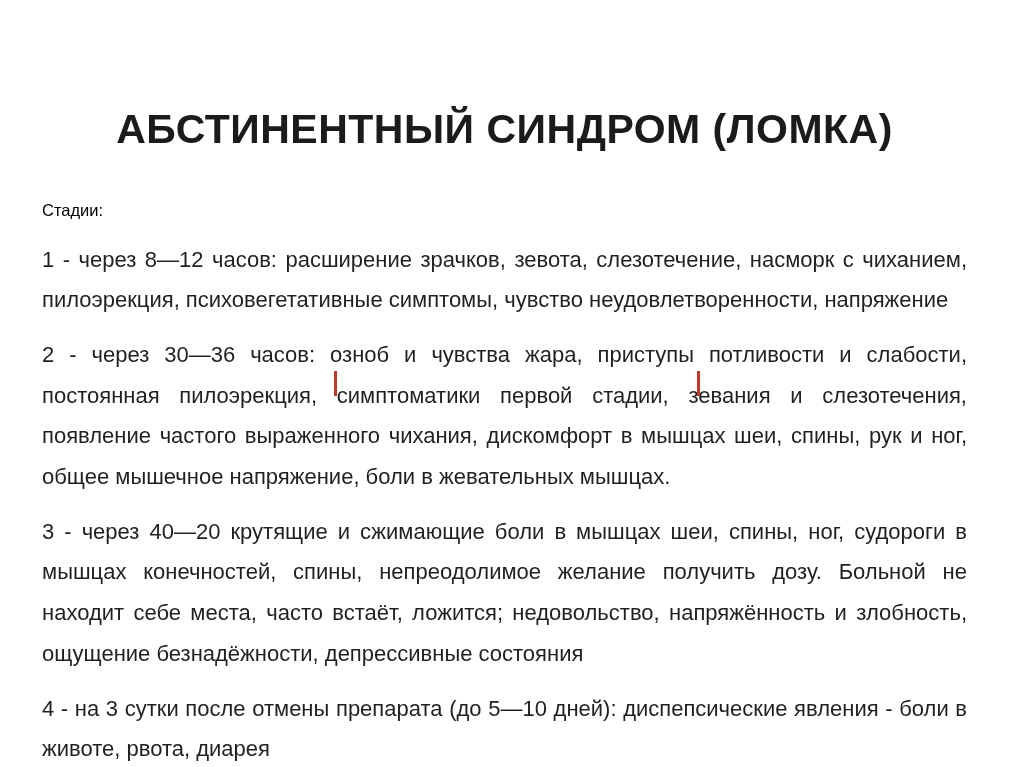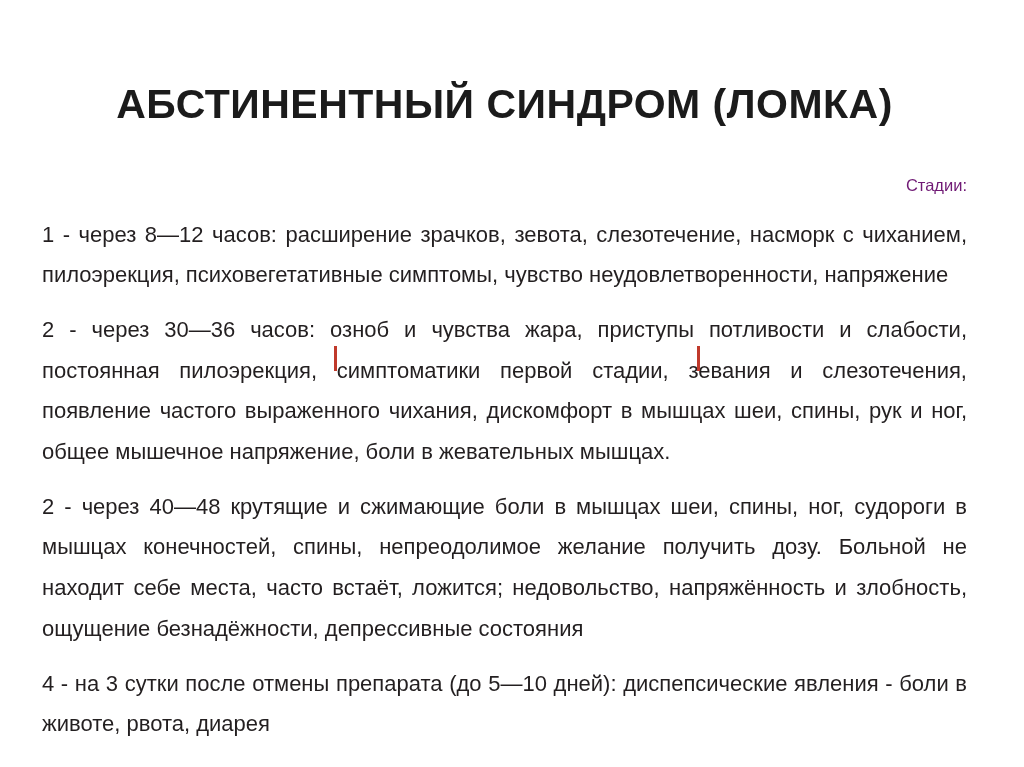--- a/index.html
+++ b/index.html
@@ -12,42 +12,41 @@
     height: 767px;
     font-family: "Liberation Sans", sans-serif;
     color: #231f20;
     position: relative;
     overflow: hidden;
   }
   .slide {
     width: 1009px;
     height: 767px;
     box-sizing: border-box;
-    padding: 56px 38px 0 38px;
+    padding: 81px 38px 0 38px;
     position: relative;
   }
   .slide-title {
     text-align: center;
     font-size: 41px;
     font-weight: bold;
     letter-spacing: 0.5px;
     color: #1b1b1b;
     margin: 26px 0 0 0;
     line-height: 1.1;
   }
   .body-block {
     margin-top: 46px;
     padding: 0 4px 0 4px;
   }
   .lead {
     font-size: 16.5px;
     line-height: 1.55;
     margin: 0 0 16px 0;
-    color: #701a75;
-    text-align: right;
+    color: #000000;
   }
   .para {
     font-size: 22px;
     line-height: 1.85;
     margin: 0 0 14px 0;
     color: #231f20;
     text-align: justify;
     text-justify: inter-word;
     position: relative;
   }
@@ -83,18 +82,18 @@
     <p class="lead">Стадии:</p>
 
     <p class="para">1 - через 8—12 часов: расширение зрачков, зевота, слезотечение, насморк с чиханием, пилоэрекция, психовегетативные симптомы, чувство неудовлетворенности, напряжение</p>
 
     <p class="para">
       <span>2 - через 30—36 часов: озноб и чувства жара, приступы потливости и слабости, постоянная пилоэрекция, симптоматики первой стадии, зевания и слезотечения, появление частого выраженного чихания, дискомфорт в мышцах шеи, спины, рук и ног, общее мышечное напряжение, боли в жевательных мышцах.</span>
       <span class="marker marker-1"></span>
       <span class="marker marker-2"></span>
     </p>
 
-    <p class="para">2 - через 40—48 крутящие и сжимающие боли в мышцах шеи, спины, ног, судороги в мышцах конечностей, спины, непреодолимое желание получить дозу. Больной не находит себе места, часто встаёт, ложится; недовольство, напряжённость и злобность, ощущение безнадёжности, депрессивные состояния</p>
+    <p class="para">3 - через 40—20 крутящие и сжимающие боли в мышцах шеи, спины, ног, судороги в мышцах конечностей, спины, непреодолимое желание получить дозу. Больной не находит себе места, часто встаёт, ложится; недовольство, напряжённость и злобность, ощущение безнадёжности, депрессивные состояния</p>
 
     <p class="para">4 - на 3 сутки после отмены препарата (до 5—10 дней): диспепсические явления - боли в животе, рвота, диарея</p>
 
   </div>
 </div>
 
 </body></html>

